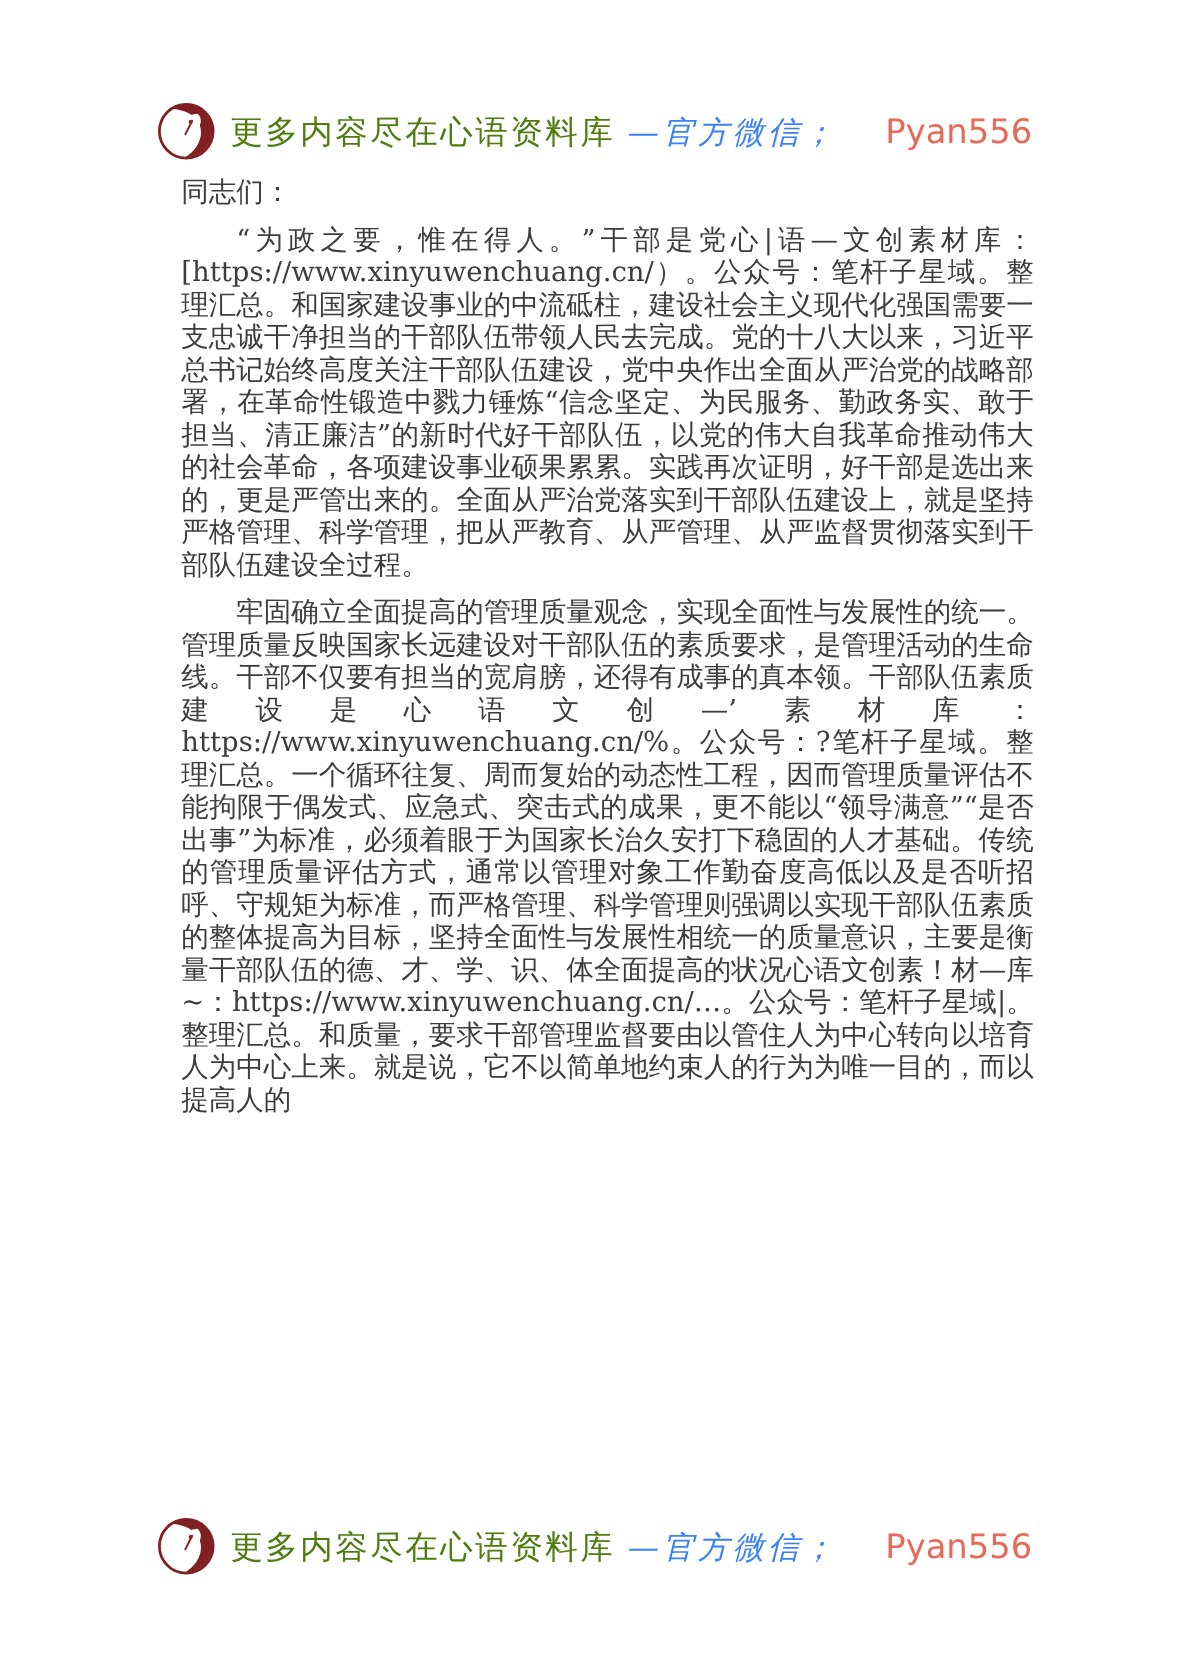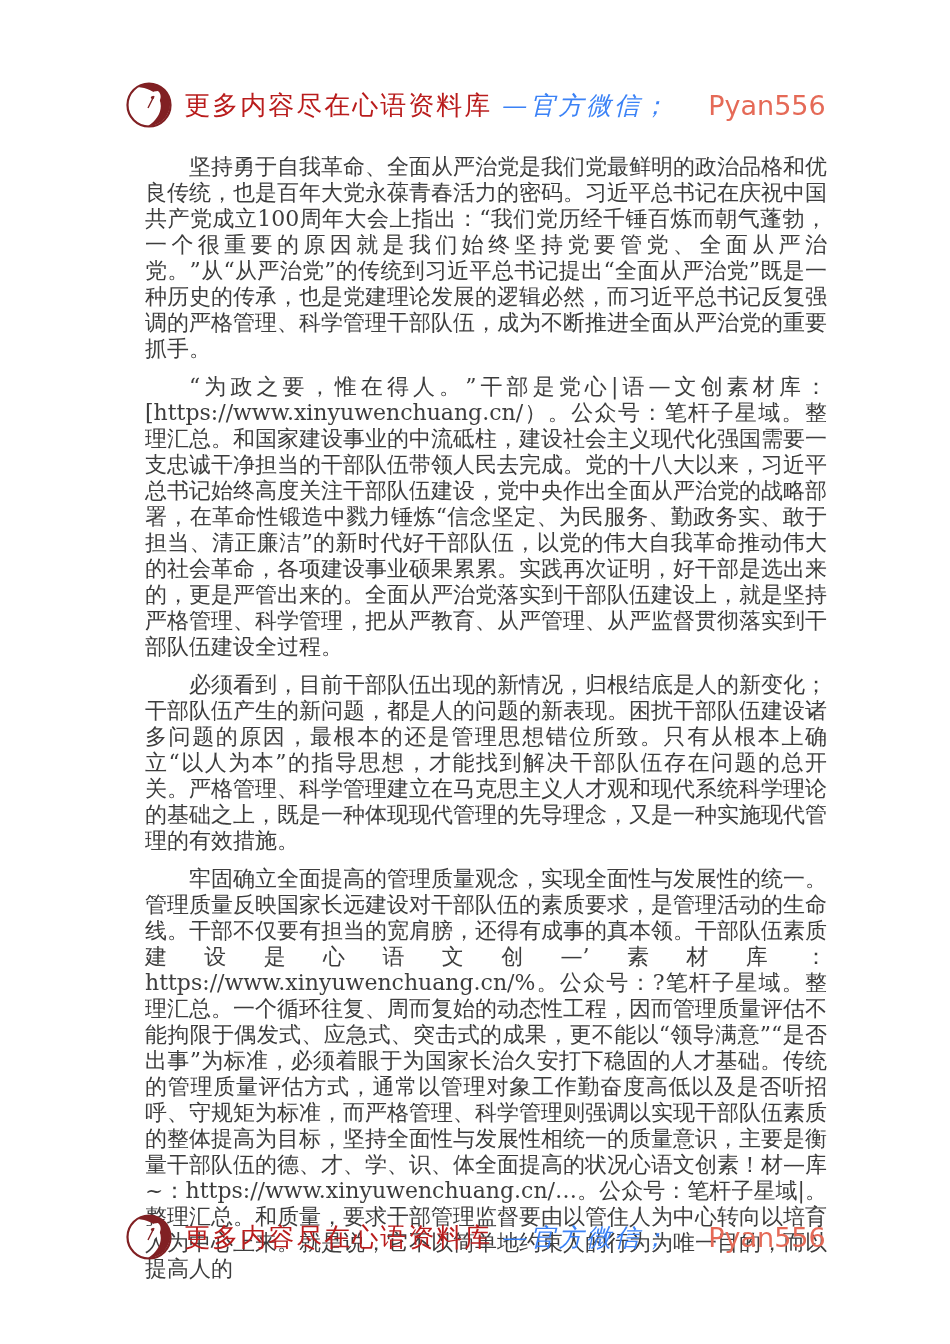--- a/index.html
+++ b/index.html
@@ -21,21 +21,21 @@
     display: flex;
     align-items: center;
     justify-content: center;
     gap: 10px;
     white-space: nowrap;
   }
   .watermark.top { top: 80px; }
   .watermark.bottom { top: 1212px; }
   .wm-logo { width: 50px; height: 50px; flex: 0 0 auto; }
   .wm-brand {
-    color: #b91c1c;
+    color: #4d7c0f;
     font-size: 26px;
     letter-spacing: 2px;
     font-family: "DejaVu Serif", "Liberation Serif", serif;
   }
   .wm-label {
     color: #3b82f6;
     font-size: 25px;
     font-style: italic;
     letter-spacing: 3px;
     font-family: "DejaVu Serif", "Liberation Serif", serif;
@@ -78,23 +78,22 @@
       <circle cx="28.5" cy="17.5" r="1.6" fill="#812023"></circle>
       <circle cx="12.5" cy="33" r="1.2" fill="#ffffff"></circle>
       <circle cx="18" cy="12" r="1.1" fill="#ffffff"></circle>
     </svg>
     <span class="wm-brand">更多内容尽在心语资料库</span>
     <span class="wm-label">—官方微信；</span>
     <span class="wm-id">Pyan556</span>
   </div>
 
   <div class="doc-body">
-    <p class="para">坚持勇于自我革命、全面从严治党是我们党最鲜明的政治品格和优良传统，也是百年大党永葆青春活力的密码。习近平总书记在庆祝中国共产党成立100周年大会上指出：“我们党历经千锤百炼而朝气蓬勃，一个很重要的原因就是我们始终坚持党要管党、全面从严治党。”从“从严治党”的传统到习近平总书记提出“全面从严治党”既是一种历史的传承，也是党建理论发展的逻辑必然，而习近平总书记反复强调的严格管理、科学管理干部队伍，成为不断推进全面从严治党的重要抓手。</p>
+    <p class="greeting">同志们：</p>
     <p class="para">“为政之要，惟在得人。”干部是党心|语—文创素材库：[https://www.xinyuwenchuang.cn/）。公众号：笔杆子星域。整理汇总。和国家建设事业的中流砥柱，建设社会主义现代化强国需要一支忠诚干净担当的干部队伍带领人民去完成。党的十八大以来，习近平总书记始终高度关注干部队伍建设，党中央作出全面从严治党的战略部署，在革命性锻造中戮力锤炼“信念坚定、为民服务、勤政务实、敢于担当、清正廉洁”的新时代好干部队伍，以党的伟大自我革命推动伟大的社会革命，各项建设事业硕果累累。实践再次证明，好干部是选出来的，更是严管出来的。全面从严治党落实到干部队伍建设上，就是坚持严格管理、科学管理，把从严教育、从严管理、从严监督贯彻落实到干部队伍建设全过程。</p>
-    <p class="para">必须看到，目前干部队伍出现的新情况，归根结底是人的新变化；干部队伍产生的新问题，都是人的问题的新表现。困扰干部队伍建设诸多问题的原因，最根本的还是管理思想错位所致。只有从根本上确立“以人为本”的指导思想，才能找到解决干部队伍存在问题的总开关。严格管理、科学管理建立在马克思主义人才观和现代系统科学理论的基础之上，既是一种体现现代管理的先导理念，又是一种实施现代管理的有效措施。</p>
     <p class="para">牢固确立全面提高的管理质量观念，实现全面性与发展性的统一。管理质量反映国家长远建设对干部队伍的素质要求，是管理活动的生命线。干部不仅要有担当的宽肩膀，还得有成事的真本领。干部队伍素质建设是心语文创—’素材库：https://www.xinyuwenchuang.cn/%。公众号：?笔杆子星域。整理汇总。一个循环往复、周而复始的动态性工程，因而管理质量评估不能拘限于偶发式、应急式、突击式的成果，更不能以“领导满意”“是否出事”为标准，必须着眼于为国家长治久安打下稳固的人才基础。传统的管理质量评估方式，通常以管理对象工作勤奋度高低以及是否听招呼、守规矩为标准，而严格管理、科学管理则强调以实现干部队伍素质的整体提高为目标，坚持全面性与发展性相统一的质量意识，主要是衡量干部队伍的德、才、学、识、体全面提高的状况心语文创素！材—库~：https://www.xinyuwenchuang.cn/…。公众号：笔杆子星域|。整理汇总。和质量，要求干部管理监督要由以管住人为中心转向以培育人为中心上来。就是说，它不以简单地约束人的行为为唯一目的，而以提高人的</p>
   </div>
 
   <div class="watermark bottom">
     <svg class="wm-logo" viewBox="0 0 50 50">
       <circle cx="25" cy="25" r="21.5" fill="none" stroke="#812023" stroke-width="2.2"></circle>
       <path d="M14 7 C28 -2 47 8 46 25 C45 38 35 46 24 46 C34 40 39.5 29 35.5 19.5 C31.5 10.5 22 8 14 7 Z" fill="#812023"></path>
       <path d="M34 11 C37.5 14 37.5 19 34 23.5 L24.5 33 L20.5 29 C20 22.5 25 14.5 30 11.5 Z" fill="#ffffff"></path>
       <line x1="30" y1="16" x2="24" y2="28" stroke="#812023" stroke-width="1.4"></line>
       <circle cx="28.5" cy="17.5" r="1.6" fill="#812023"></circle>

